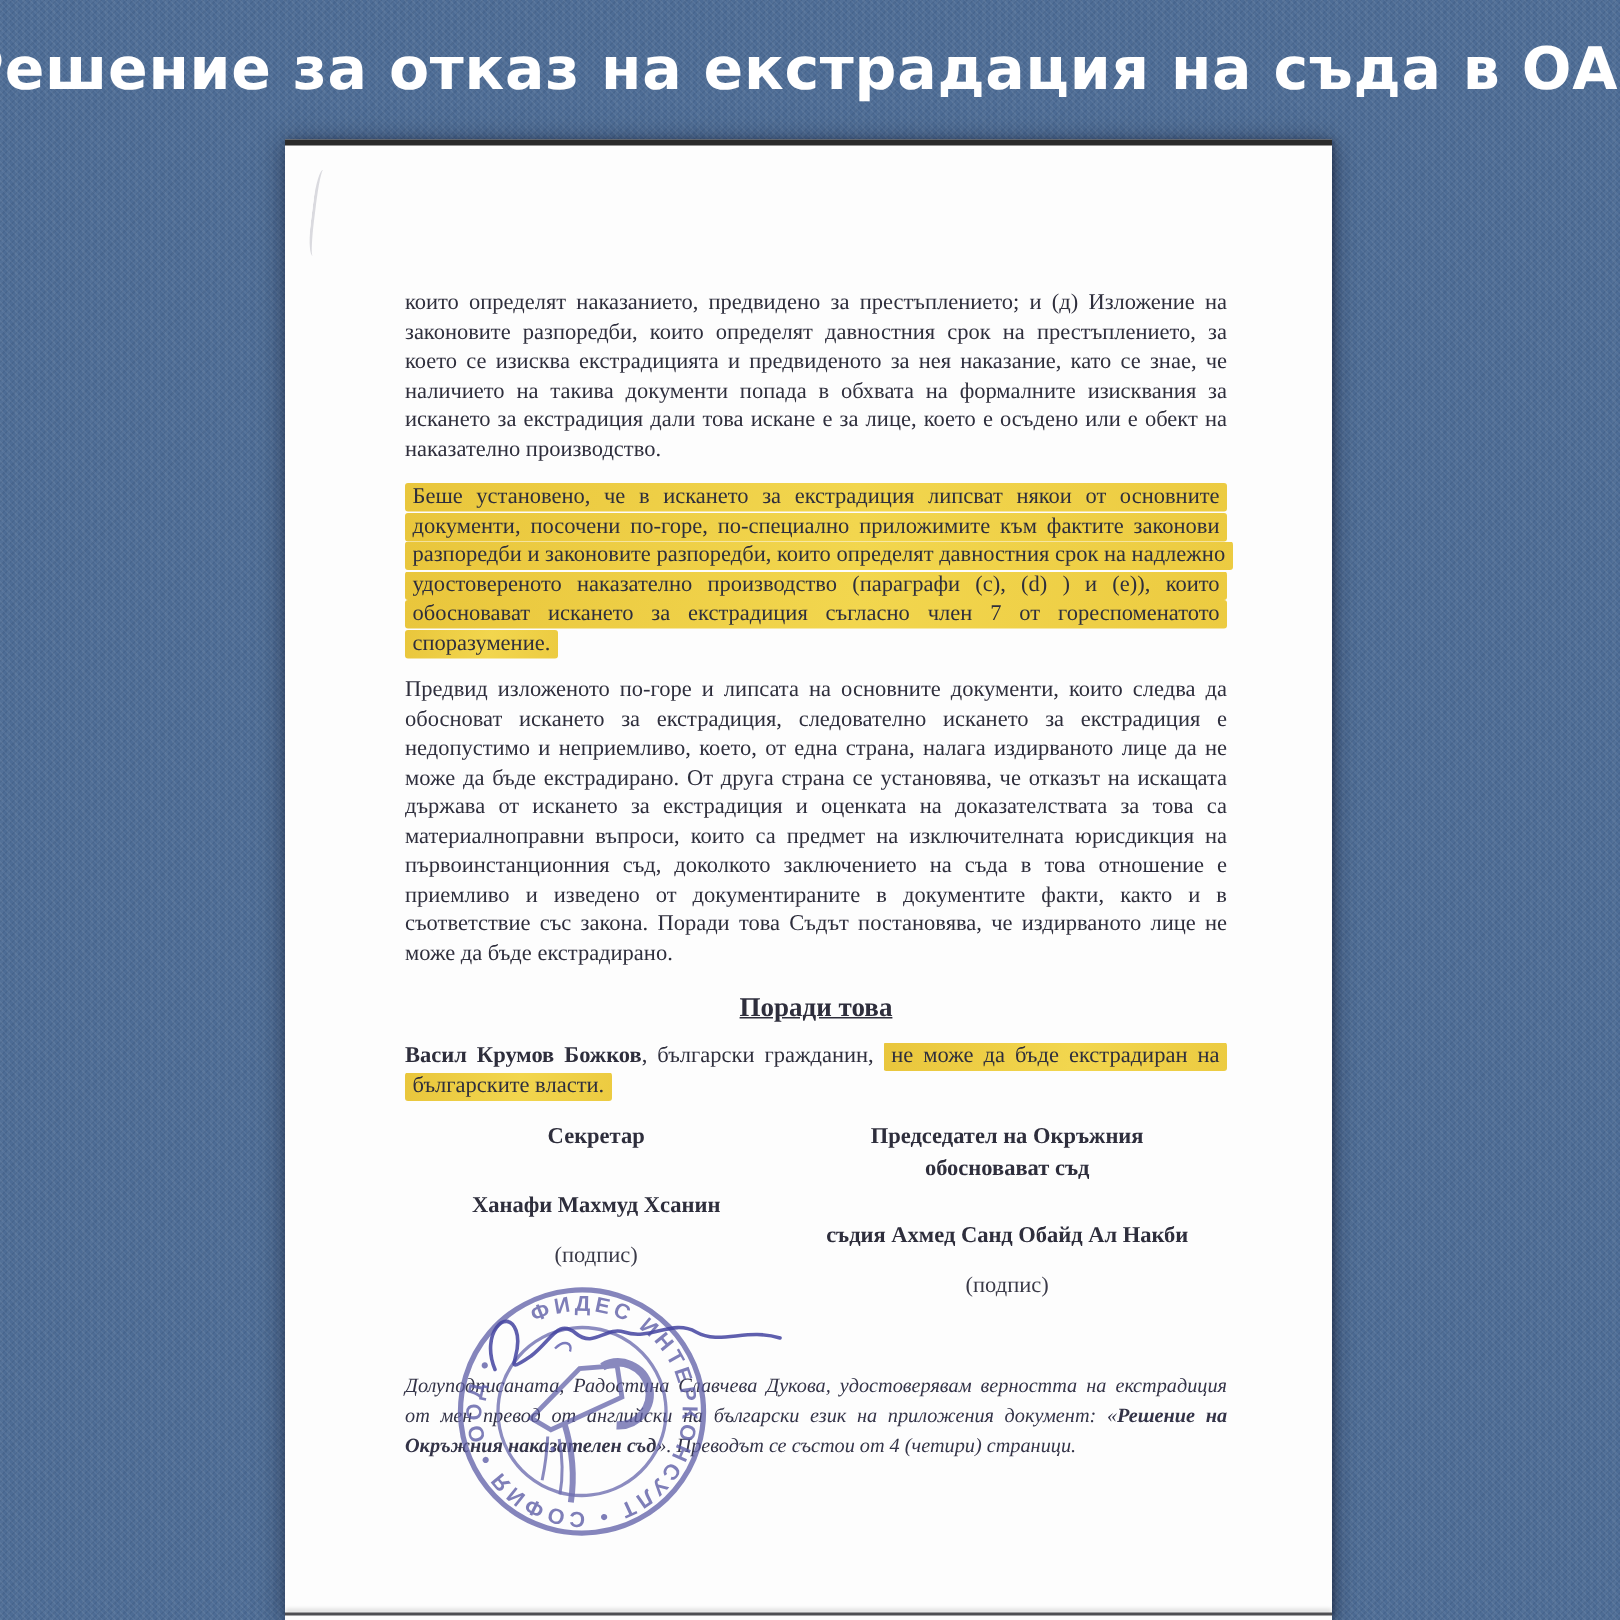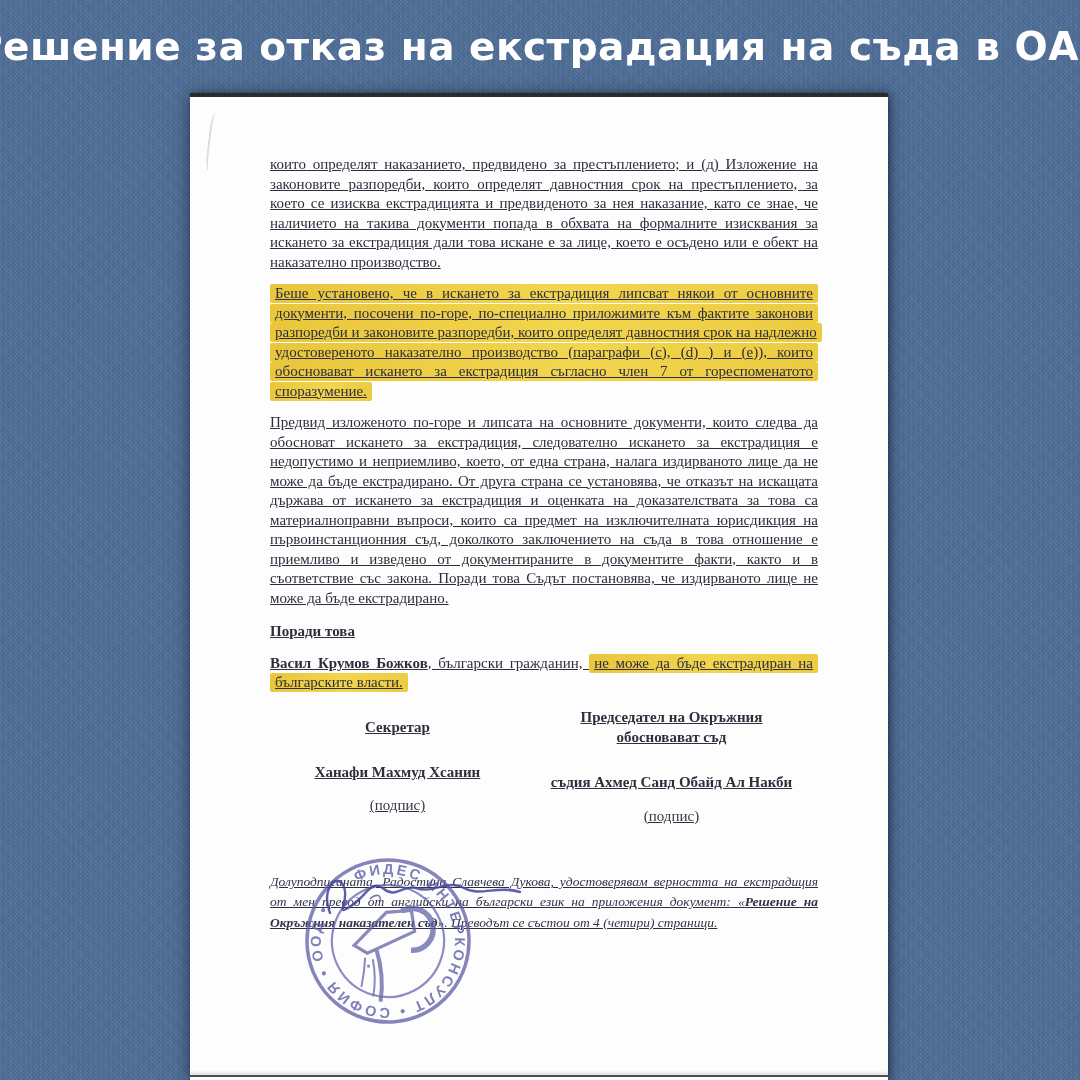--- a/index.html
+++ b/index.html
@@ -29,35 +29,35 @@
     box-shadow:0 2px 16px rgba(0,0,20,0.5), 2px 0 4px rgba(0,0,20,0.25);
     box-sizing:border-box;
   }
   .scan-smudge{
     position:absolute;left:18px;top:16px;width:8px;height:58px;
     border-left:2px solid rgba(140,140,155,0.30);
     transform:rotate(7deg);border-radius:40%;
   }
   .doc-body{
     position:absolute;left:0;top:0;width:100%;box-sizing:border-box;
-    padding:58px 70px 0 80px;
-    color:#2e2e3c;font-size:15px;line-height:1.3;text-decoration:underline;
+    padding:96px 70px 0 80px;
+    color:#2e2e3c;font-size:15px;line-height:1.3;
   }
   .para{margin:0 0 12px 0;text-align:justify;}
   .para.last-flat{margin-bottom:10px;}
   mark.hl{
     background:linear-gradient(100deg,#e9c63c 0%,#f2d64e 55%,#eccb41 100%);
     color:inherit;padding:1px 5px 2px 5px;border-radius:2px;
     -webkit-box-decoration-break:clone;box-decoration-break:clone;
   }
-  .center-heading{margin:14px 0 12px 0;text-align:left;font-size:15px;}
+  .center-heading{margin:14px 0 12px 0;text-align:center;font-size:18px;}
   .left-heading{margin:0 0 12px 0;text-align:left;font-size:15px;}
   .uline{font-weight:bold;text-decoration:underline;}
   .decision-para{margin:0 0 14px 0;text-align:justify;}
-  .sig-row{display:flex;width:100%;margin-top:1px;align-items:center;}
+  .sig-row{display:flex;width:100%;margin-top:1px;}
   .sig-col{flex:1;text-align:center;}
   .sig-col.right{flex:1.15;}
   .sig-role{font-weight:bold;margin:0 auto;max-width:235px;line-height:1.35;}
   .sig-name{font-weight:bold;margin-top:26px;}
   .sig-sign{margin-top:14px;color:#3a3a48;}
   .notary{
     margin:46px 0 0 0;font-style:italic;font-size:13.5px;line-height:1.5;
     color:#333347;text-align:justify;
   }
   .translator-row{

